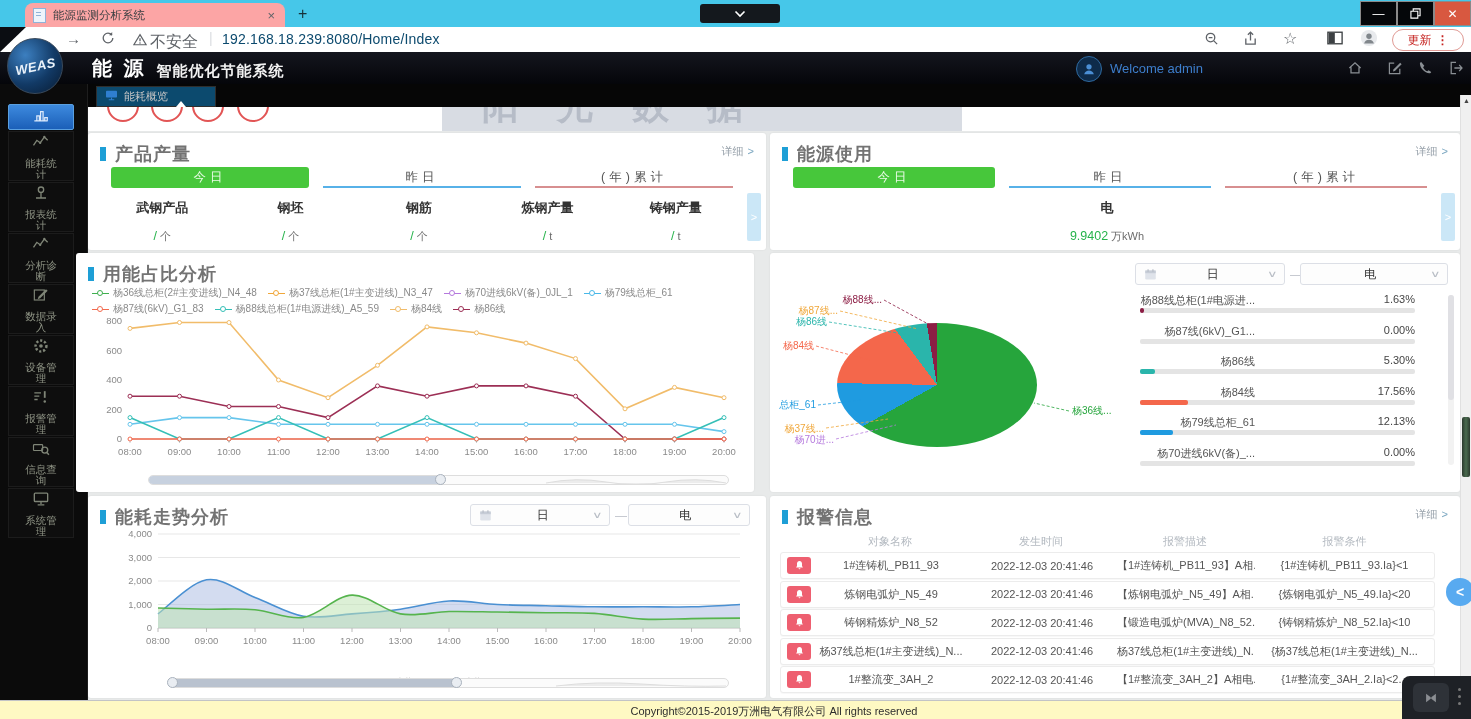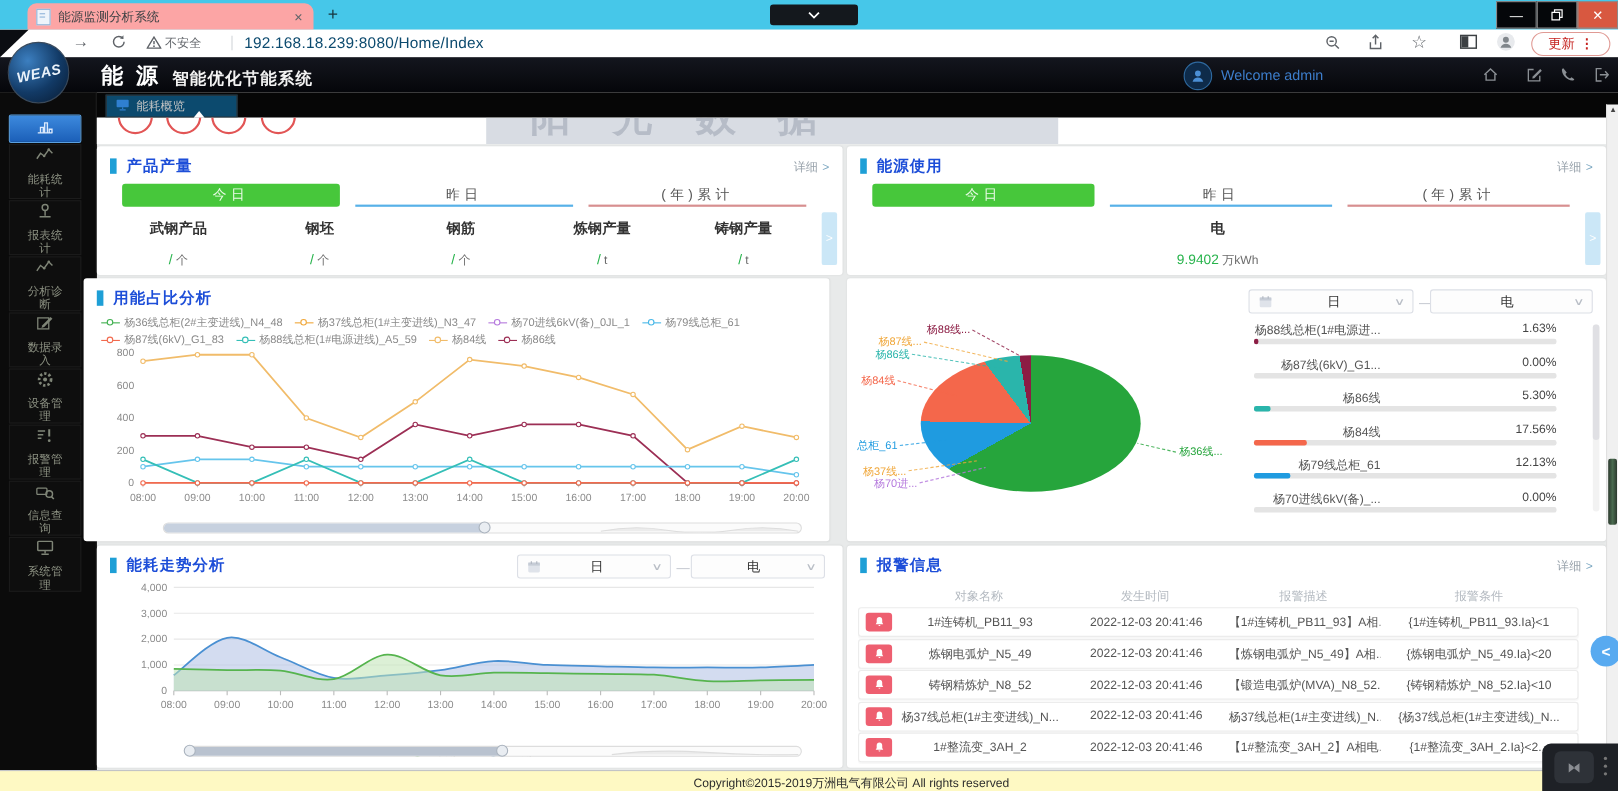--- a/index.html
+++ b/index.html
@@ -15,21 +15,21 @@
   .btab .ttl{flex:1;white-space:nowrap;overflow:hidden;}
   .btab .x{color:#5f6368;font-size:13px;padding:0 2px;}
   .newtab{left:298px;top:4px;color:#17323a;font-size:16px;line-height:20px;}
   .tb-dd{left:700px;top:4px;width:80px;height:19px;background:#14181d;border-radius:3px;display:flex;align-items:center;justify-content:center;}
   .winbtns{right:0;top:0;display:flex;}
   .winbtn{width:37px;height:25px;margin-top:1px;background:#05070a;border:1px solid #8a8a8a;box-sizing:border-box;
           color:#fff;display:flex;align-items:center;justify-content:center;font-size:12px;}
   .winbtn.close{background:#d85840;}
   .toolbar{left:0;top:27px;width:1471px;height:25px;background:#fff;border-bottom:1px solid #e3e3e3;}
   .tool-ic{color:#5f6368;font-size:15px;top:30px;}
-  .urlsec{left:150px;top:32px;font-size:11px;color:#5f6368;}
+  .urlsec{left:150px;top:32px;font-size:16px;color:#5f6368;}
   .urlsep{left:209px;top:30px;color:#dadce0;font-size:14px;}
   .urltxt{left:222px;top:31px;font-size:14px;color:#0c4a6e;letter-spacing:.2px;}
   .upd{left:1392px;top:29px;width:70px;height:20px;border:1.5px solid #e09a94;border-radius:11px;
        display:flex;align-items:center;justify-content:center;font-size:12px;color:#c5221f;background:#fff;}
   .upd .dots{margin-left:5px;font-weight:bold;}
   .corner-dark{left:0;top:27px;width:0;height:0;border-left:26px solid #0b0d12;border-bottom:25px solid transparent;}
   
   .appheader{left:0;top:52px;width:1471px;height:32px;background:linear-gradient(#14161e,#05060a);}
   .logo{left:7px;top:38px;width:54px;height:54px;border-radius:50%;z-index:40;
         background:radial-gradient(circle at 32% 30%,#3c7fc0,#123a66 55%,#081a30);border:1px solid #3a4a5c;
@@ -52,21 +52,21 @@
   .sidebar{left:0;top:84px;width:88px;height:616px;background:#0b0b0b;border-right:1px solid #1e1e1e;box-sizing:border-box;}
   .sb-item{position:absolute;left:8px;width:64px;height:48px;background:#0e0e0e;border:1px solid #1c1c1c;
            display:flex;flex-direction:column;align-items:center;justify-content:center;}
   .sb-item.active{height:24px;background:linear-gradient(#3d8ade,#1b5fb8);border:1px solid #5aa0e0;border-radius:2px;}
   .sb-label{font-size:10.5px;line-height:11.5px;color:#8d9283;text-align:center;margin-top:2px;}
   .sbi{width:20px;height:20px;}
   
   .card{background:#fff;border-radius:3px;box-shadow:0 0 2px rgba(0,0,0,.08);}
   .ph{position:absolute;left:12px;top:9px;display:flex;align-items:center;}
   .bullet{width:6px;height:14px;background:#1e9fd6;margin-right:9px;}
-  .ptitle{font-size:14px;font-weight:bold;color:#1d4ed8;letter-spacing:1px;}
+  .ptitle{font-size:18px;font-weight:bold;color:#737373;letter-spacing:1px;}
   .detail{position:absolute;right:12px;top:11px;font-size:11px;color:#98a2ab;}
   .detail .chev::after{content:">";margin-left:4px;color:#7aa6c0;}
   
   .ptabs{position:absolute;left:16px;right:26px;top:34px;height:21px;display:flex;}
   .ptab{flex:1;margin:0 7px;text-align:center;font-size:12.5px;color:#555;letter-spacing:4px;line-height:21px;}
   .ptab.on{background:#47c73b;border-radius:3px;color:#eafbe7;}
   .ptab.u-blue{border-bottom:2px solid #57b1e8;}
   .ptab.u-rose{border-bottom:2px solid #d78f90;}
   .pcols{position:absolute;left:10px;right:26px;top:66px;display:flex;}
   .pcol{flex:1;text-align:center;}

